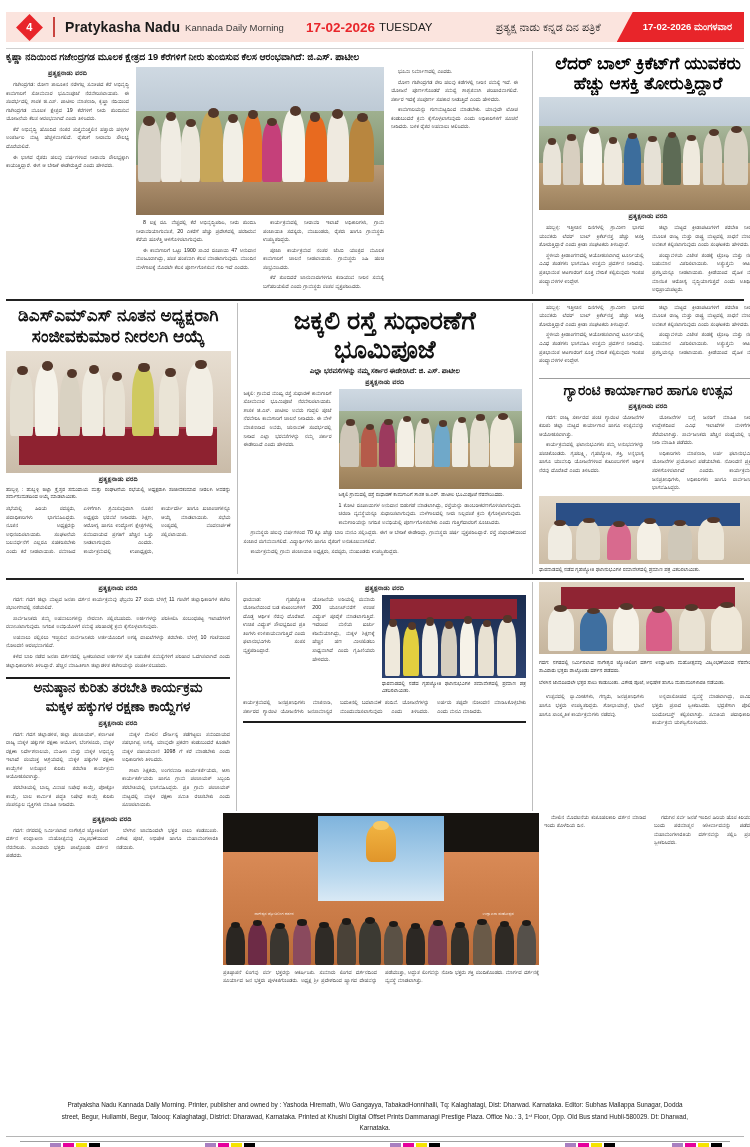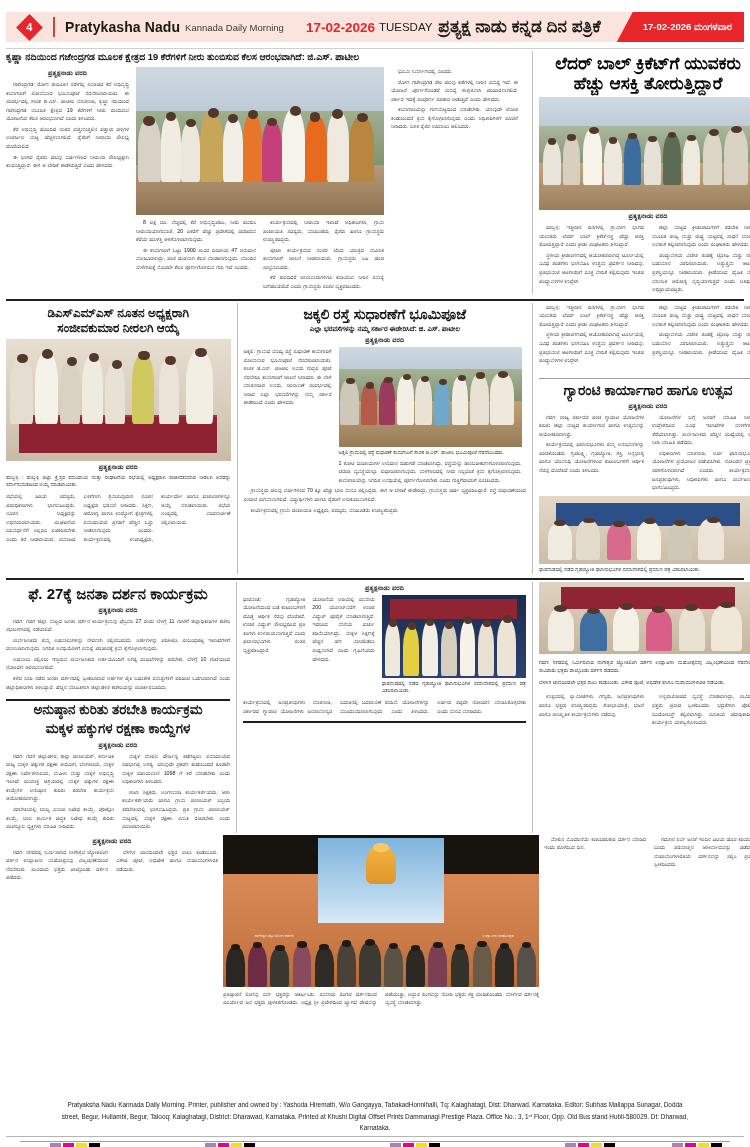--- a/index.html
+++ b/index.html
@@ -19,21 +19,21 @@
   .mh-diamond{
     width:19px;height:19px;background:#e8252a;transform:rotate(45deg);
     margin-left:14px;flex:none;display:flex;align-items:center;justify-content:center;
   }
   .mh-diamond span{transform:rotate(-45deg);color:#fff;font-weight:bold;font-size:11px;line-height:1;}
   .mh-rule{width:2px;height:20px;background:#c9443f;margin:0 10px 0 14px;flex:none;}
   .mh-title{font-weight:bold;font-size:14px;letter-spacing:.1px;color:#1a1a1a;white-space:nowrap;}
   .mh-sub{font-size:9.5px;color:#3a3a3a;margin-left:5px;white-space:nowrap;}
   .mh-date{font-weight:bold;font-size:13.5px;color:#e8252a;margin-left:22px;white-space:nowrap;}
   .mh-day{font-size:11.5px;color:#222;margin-left:4px;white-space:nowrap;}
-  .mh-kn{font-size:17px;color:#1a1a1a;margin-left:auto;white-space:nowrap;font-weight:bold;}
+  .mh-kn{font-size:11px;color:#1a1a1a;margin-left:auto;white-space:nowrap;font-weight:normal;}
   .mh-redtab{
     margin-left:16px;background:#e8252a;color:#fff;font-size:9.5px;font-weight:bold;
     height:30px;display:flex;align-items:center;padding:0 12px 0 26px;white-space:nowrap;
     clip-path:polygon(16px 0,100% 0,100% 100%,0 100%);
   }
 
   .hr-thin{height:1px;background:#cfcfcf;margin:6px 6px 0 6px;}
   .hr-dark{height:2px;background:#222;margin:4px 6px 0 6px;}
 
   
@@ -43,22 +43,22 @@
 
   
   .hl-main{
     font-size:34px;font-weight:bold;line-height:1.07;color:#000;
     letter-spacing:-.3px;margin:4px 0 2px 0;white-space:nowrap;
   }
   .hl-sub{font-size:9.3px;color:#111;margin:1px 0 4px 0;font-weight:bold;white-space:nowrap;}
   .hl-right{
     font-size:17px;font-weight:bold;line-height:1.18;color:#000;text-align:center;margin:3px 0 3px 0;
   }
-  .hl-sec{font-size:12px;font-weight:bold;line-height:1.2;text-align:center;margin:3px 0;}
-  .hl-sec-lg{font-size:14px;font-weight:bold;line-height:1.16;text-align:center;margin:3px 0;}
+  .hl-sec{font-size:17px;font-weight:bold;line-height:1.2;text-align:center;margin:3px 0;}
+  .hl-sec-lg{font-size:25px;font-weight:bold;line-height:1.16;text-align:center;margin:3px 0;}
   .hl-banner{font-size:26px;font-weight:bold;text-align:center;margin:4px 0 3px 0;line-height:1.1;}
   .byline{font-size:6.4px;font-weight:bold;text-align:center;color:#222;margin:2px 0 3px 0;letter-spacing:.2px;}
 
   
   .cols{column-gap:8px;}
   .c2{column-count:2;}
   .c3{column-count:3;}
   .body-txt{
     font-size:5.3px;line-height:1.62;text-align:justify;color:#1b1b1b;
     word-spacing:.3px;hyphens:none;
@@ -352,21 +352,20 @@
     </div>
   </div>
 
   <div class="hr-dark" style="margin-top:4px;"></div>
 
   <div class="body-wrap" style="margin-top:2px;">
 
     <div class="col-left" style="display:flex;gap:6px;">
 
       <div style="width:225px;">
-        <div class="hl-sec" style="font-size:15px;">ಫೆ. 27ಕ್ಕೆ ಜನತಾ ದರ್ಶನ ಕಾರ್ಯಕ್ರಮ</div>
         <div class="byline">ಪ್ರತ್ಯಕ್ಷನಾಡು ವರದಿ</div>
         <div class="body-txt">
             <p>ಗದಗ: ಗದಗ ಜಿಲ್ಲಾ ಮಟ್ಟದ ಜನತಾ ದರ್ಶನ ಕಾರ್ಯಕ್ರಮವು ಫೆಬ್ರವರಿ 27 ರಂದು ಬೆಳಿಗ್ಗೆ 11 ಗಂಟೆಗೆ ಜಿಲ್ಲಾಧಿಕಾರಿಗಳ ಕಚೇರಿ ಸಭಾಂಗಣದಲ್ಲಿ ನಡೆಯಲಿದೆ.</p>
             <p>ಸಾರ್ವಜನಿಕರು ತಮ್ಮ ಅಹವಾಲುಗಳನ್ನು ನೇರವಾಗಿ ಸಲ್ಲಿಸಬಹುದು. ಅರ್ಜಿಗಳನ್ನು ಪರಿಶೀಲಿಸಿ ಸಂಬಂಧಪಟ್ಟ ಇಲಾಖೆಗಳಿಗೆ ರವಾನಿಸಲಾಗುವುದು. ನಿಗದಿತ ಅವಧಿಯೊಳಗೆ ಸಮಸ್ಯೆ ಪರಿಹಾರಕ್ಕೆ ಕ್ರಮ ಕೈಗೊಳ್ಳಲಾಗುವುದು.</p>
             <p>ಅಹವಾಲು ಸಲ್ಲಿಸಲು ಇಚ್ಛಿಸುವ ಸಾರ್ವಜನಿಕರು ಅರ್ಜಿಯೊಂದಿಗೆ ಅಗತ್ಯ ದಾಖಲೆಗಳನ್ನು ತರಬೇಕು. ಬೆಳಿಗ್ಗೆ 10 ಗಂಟೆಯಿಂದ ನೋಂದಣಿ ಆರಂಭವಾಗಲಿದೆ.</p>
             <p>ಕಳೆದ ಬಾರಿ ನಡೆದ ಜನತಾ ದರ್ಶನದಲ್ಲಿ ಸ್ವೀಕರಿಸಲಾದ ಅರ್ಜಿಗಳ ಪೈಕಿ ಬಹುತೇಕ ಸಮಸ್ಯೆಗಳಿಗೆ ಪರಿಹಾರ ಒದಗಿಸಲಾಗಿದೆ ಎಂದು ಜಿಲ್ಲಾಧಿಕಾರಿಗಳು ತಿಳಿಸಿದ್ದಾರೆ. ಹೆಚ್ಚಿನ ಮಾಹಿತಿಗಾಗಿ ಜಿಲ್ಲಾಡಳಿತ ಕಚೇರಿಯನ್ನು ಸಂಪರ್ಕಿಸಬಹುದು.</p>
           </div>
 
         <div class="sec-div-dark" style="margin-top:8px;"></div>
 

